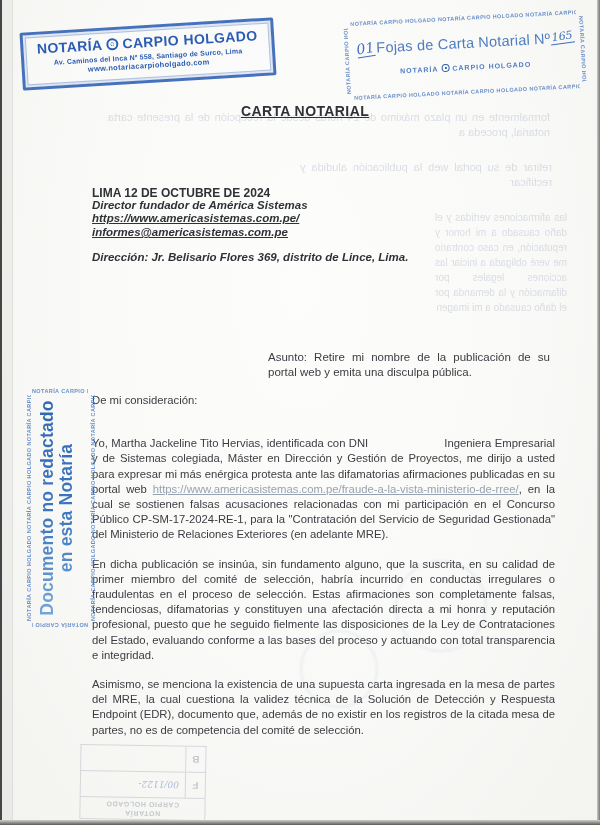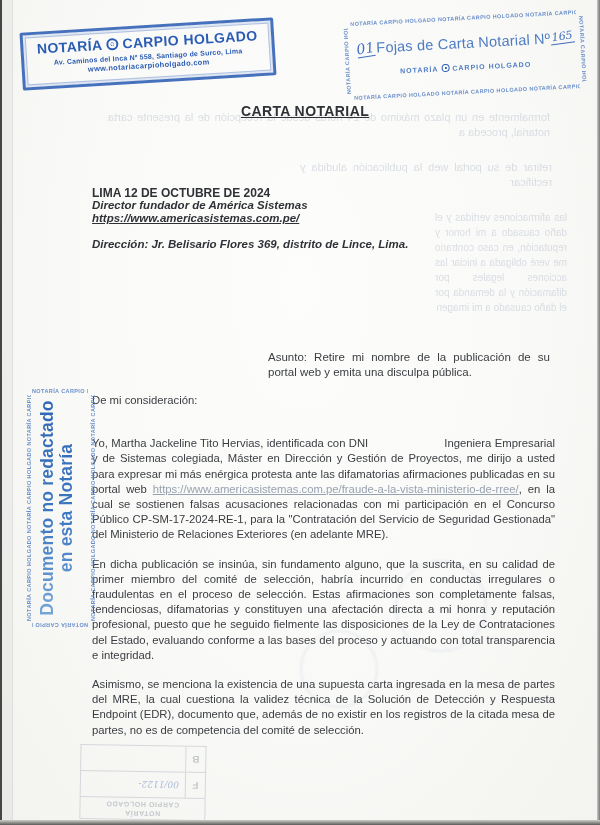--- a/index.html
+++ b/index.html
@@ -145,20 +145,21 @@
       <span>CARPIO HOLGADO</span>
     </div>
   </div>
 
   <div class="title">CARTA NOTARIAL</div>
   <div class="dateline">LIMA 12 DE OCTUBRE DE 2024</div>
 
   <div class="recipient">
     <div>Director fundador de América Sistemas</div>
     <div><a class="doc-link" href="#">https://www.americasistemas.com.pe/</a></div>
+    <div><a class="doc-link" href="#">informes@americasistemas.com.pe</a></div>
     <div class="addr-gap">Dirección: Jr. Belisario Flores 369, distrito de Lince, Lima.</div>
   </div>
 
   <div class="subject">Asunto: Retire mi nombre de la publicación de su portal web y emita una disculpa pública.</div>
 
   <div class="bodytext">
     <div class="greet">De mi consideración:</div>
     <p><span>Yo, Martha Jackeline Tito Hervias, identificada con DNI</span><span class="dni-gap"></span><span>Ingeniera Empresarial y de Sistemas colegiada, Máster en Dirección y Gestión de Proyectos, me dirijo a usted para expresar mi más enérgica protesta ante las difamatorias afirmaciones publicadas en su portal web </span><a class="body-url" href="#">https://www.americasistemas.com.pe/fraude-a-la-vista-ministerio-de-rree/</a><span>, en la cual se sostienen falsas acusaciones relacionadas con mi participación en el Concurso Público CP-SM-17-2024-RE-1, para la "Contratación del Servicio de Seguridad Gestionada" del Ministerio de Relaciones Exteriores (en adelante MRE).</span></p>
     <p>En dicha publicación se insinúa, sin fundamento alguno, que la suscrita, en su calidad de primer miembro del comité de selección, habría incurrido en conductas irregulares o fraudulentas en el proceso de selección. Estas afirmaciones son completamente falsas, tendenciosas, difamatorias y constituyen una afectación directa a mi honra y reputación profesional, puesto que he seguido fielmente las disposiciones de la Ley de Contrataciones del Estado, evaluando conforme a las bases del proceso y actuando con total transparencia e integridad.</p>
     <p>Asimismo, se menciona la existencia de una supuesta carta ingresada en la mesa de partes del MRE, la cual cuestiona la validez técnica de la Solución de Detección y Respuesta Endpoint (EDR), documento que, además de no existir en los registros de la citada mesa de partes, no es de competencia del comité de selección.</p>

